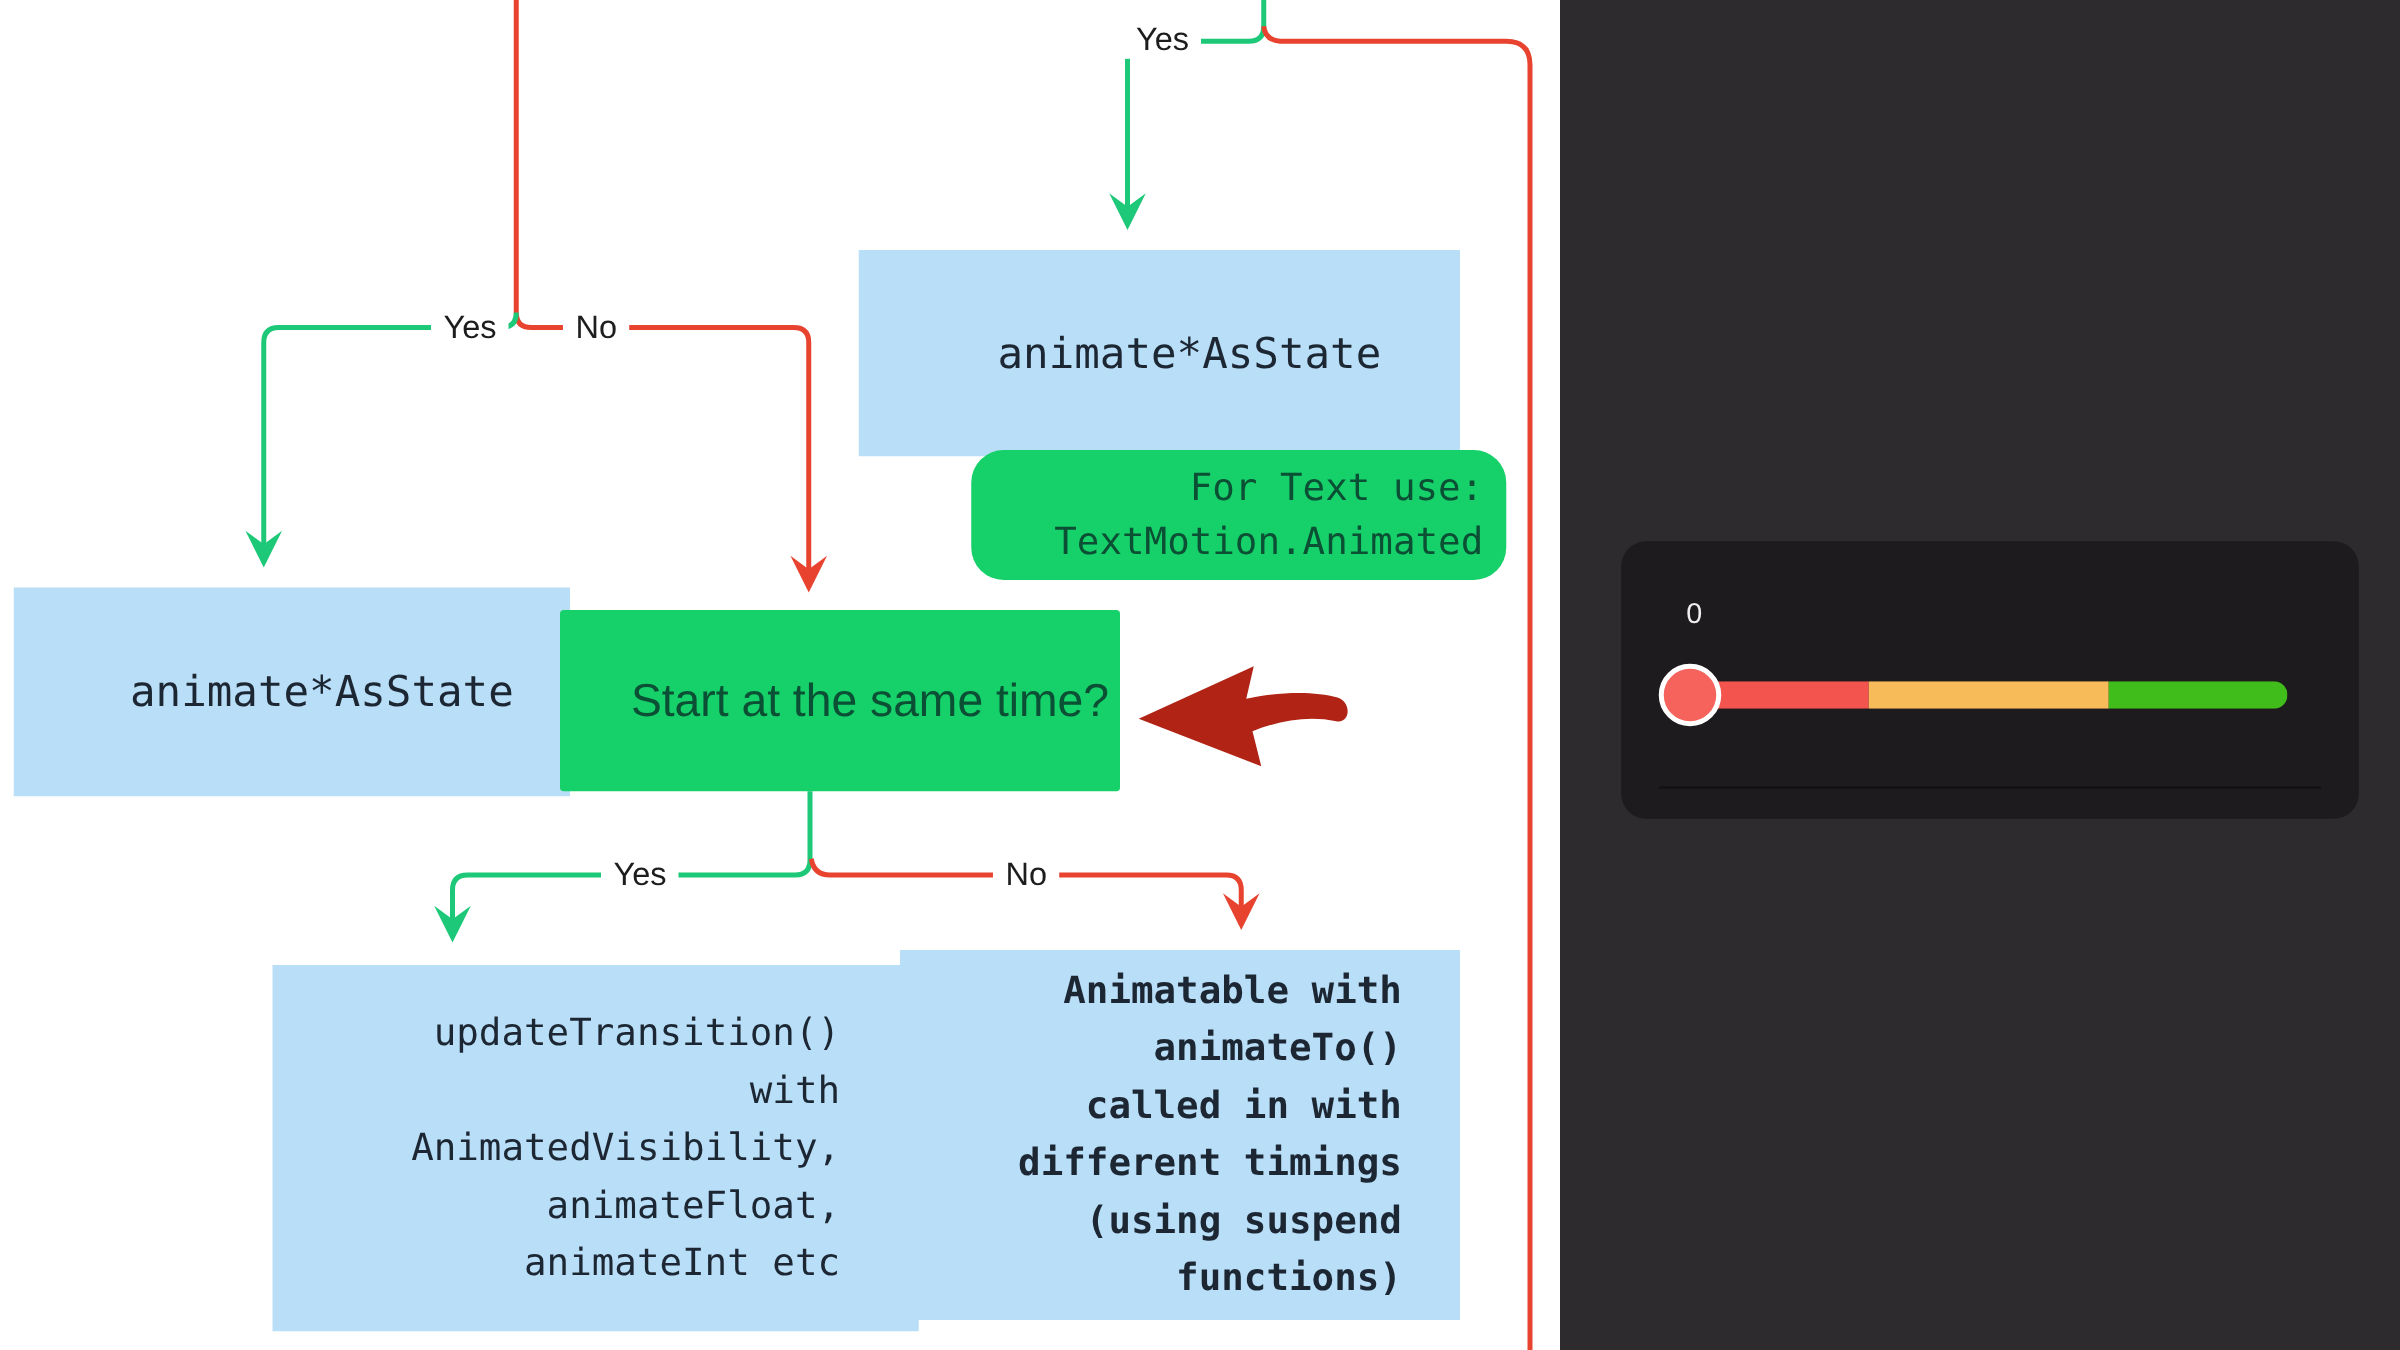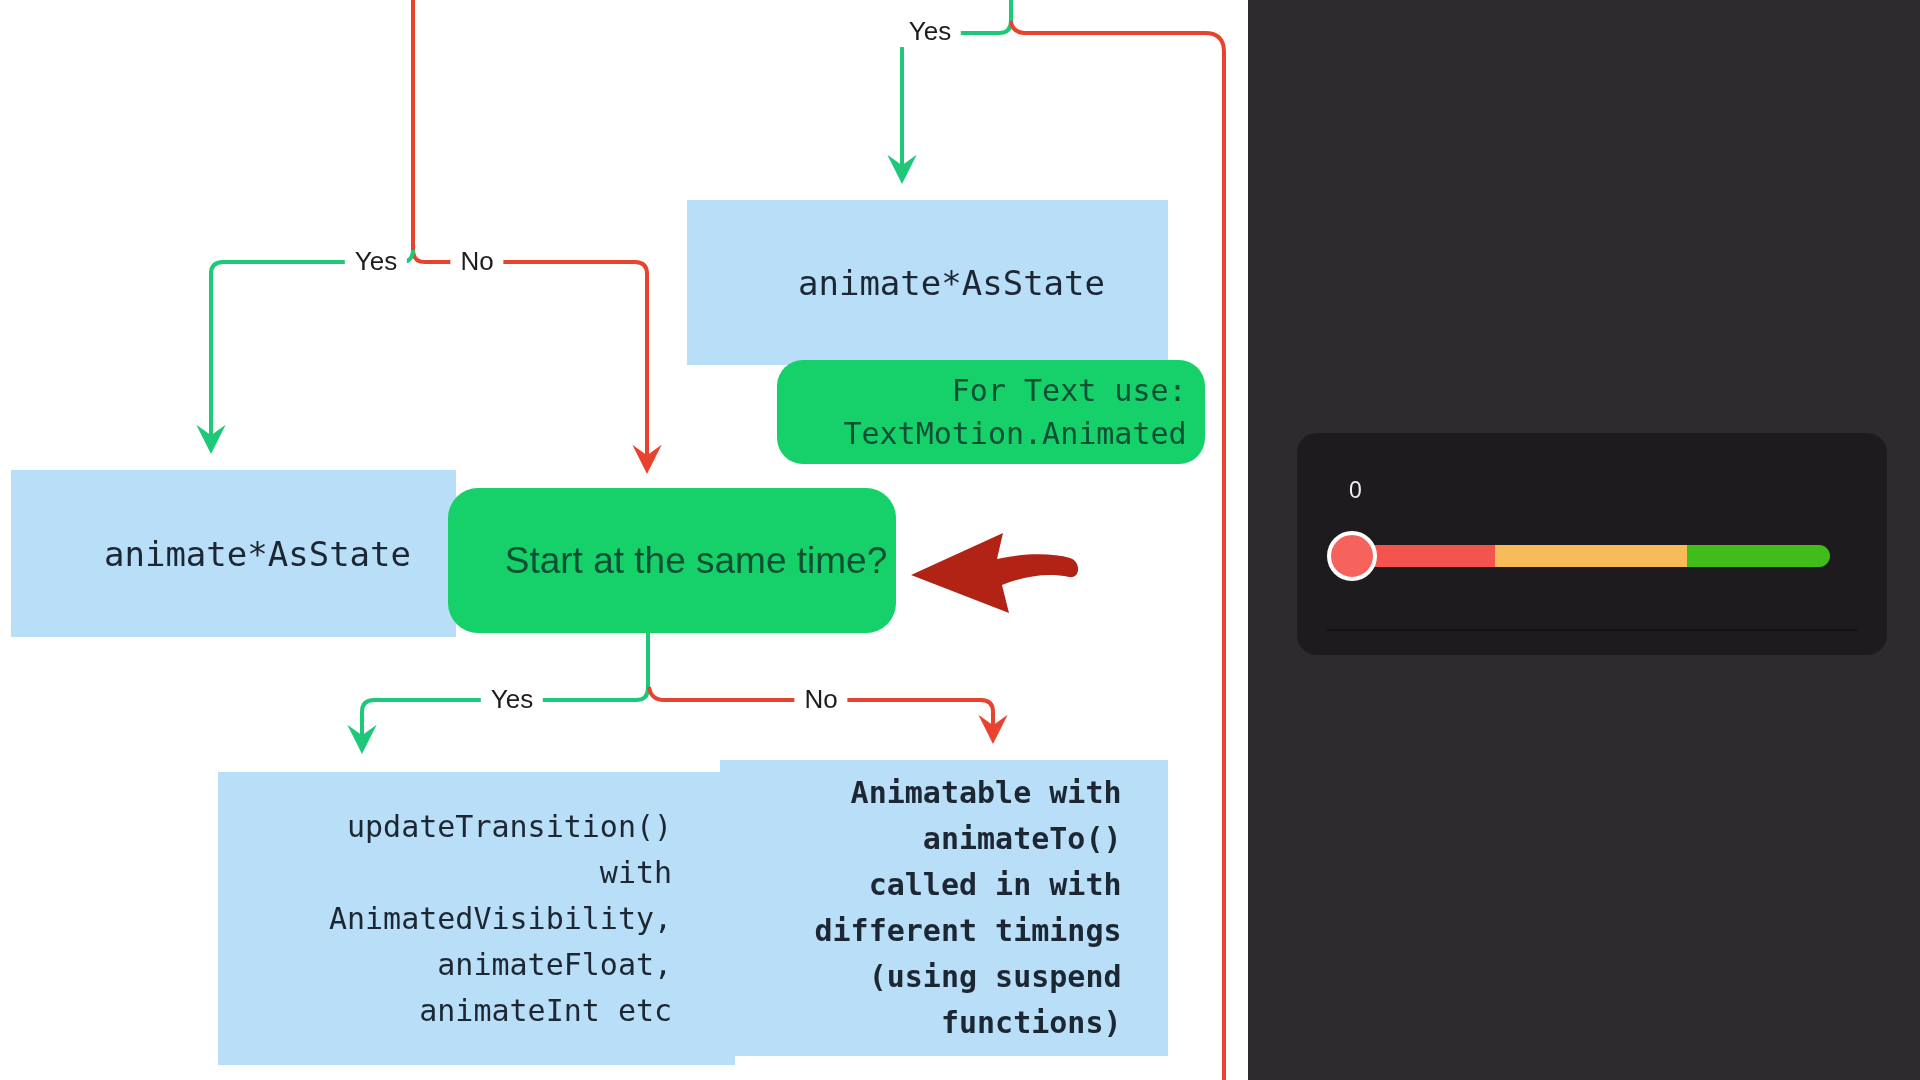--- a/index.html
+++ b/index.html
@@ -22,21 +22,21 @@
     text-align:right;white-space:pre-line;padding-left:48px;}
   .node-blue{background:var(--node-blue);color:var(--node-blue-text);
     font-family:"DejaVu Sans Mono","Liberation Mono",monospace;}
   .node-green{background:var(--node-green);color:var(--node-green-text);}
   .mono-34{font-size:34px;}
   .mono-30{font-size:30px;line-height:46px;}
   .node-top-blue{left:687px;top:200px;width:433px;height:165px;}
   .node-tip{left:777px;top:348px;width:380px;height:104px;border-radius:26px;
     font-family:"DejaVu Sans Mono","Liberation Mono",monospace;font-size:30px;line-height:43px;margin-top:12px;}
   .node-left-blue{left:11px;top:470px;width:397px;height:167px;}
-  .node-question{left:448px;top:488px;width:400px;height:145px;border-radius:30px;
+  .node-question{left:448px;top:488px;width:400px;height:145px;border-radius:3px;
     font-size:37px;}
   .node-bl{left:218px;top:772px;width:469px;height:293px;}
   .node-br{left:720px;top:760px;width:400px;height:296px;font-weight:bold;}
 
   .panel{position:absolute;left:1248px;top:0;width:672px;height:1080px;
     background:var(--panel-bg);}
   .card{position:absolute;left:49px;top:433px;width:590px;height:222px;
     border-radius:20px;background:var(--card-bg);}
   .slider-value{position:absolute;left:52px;top:44px;font-size:23px;
     color:var(--slider-label);}

